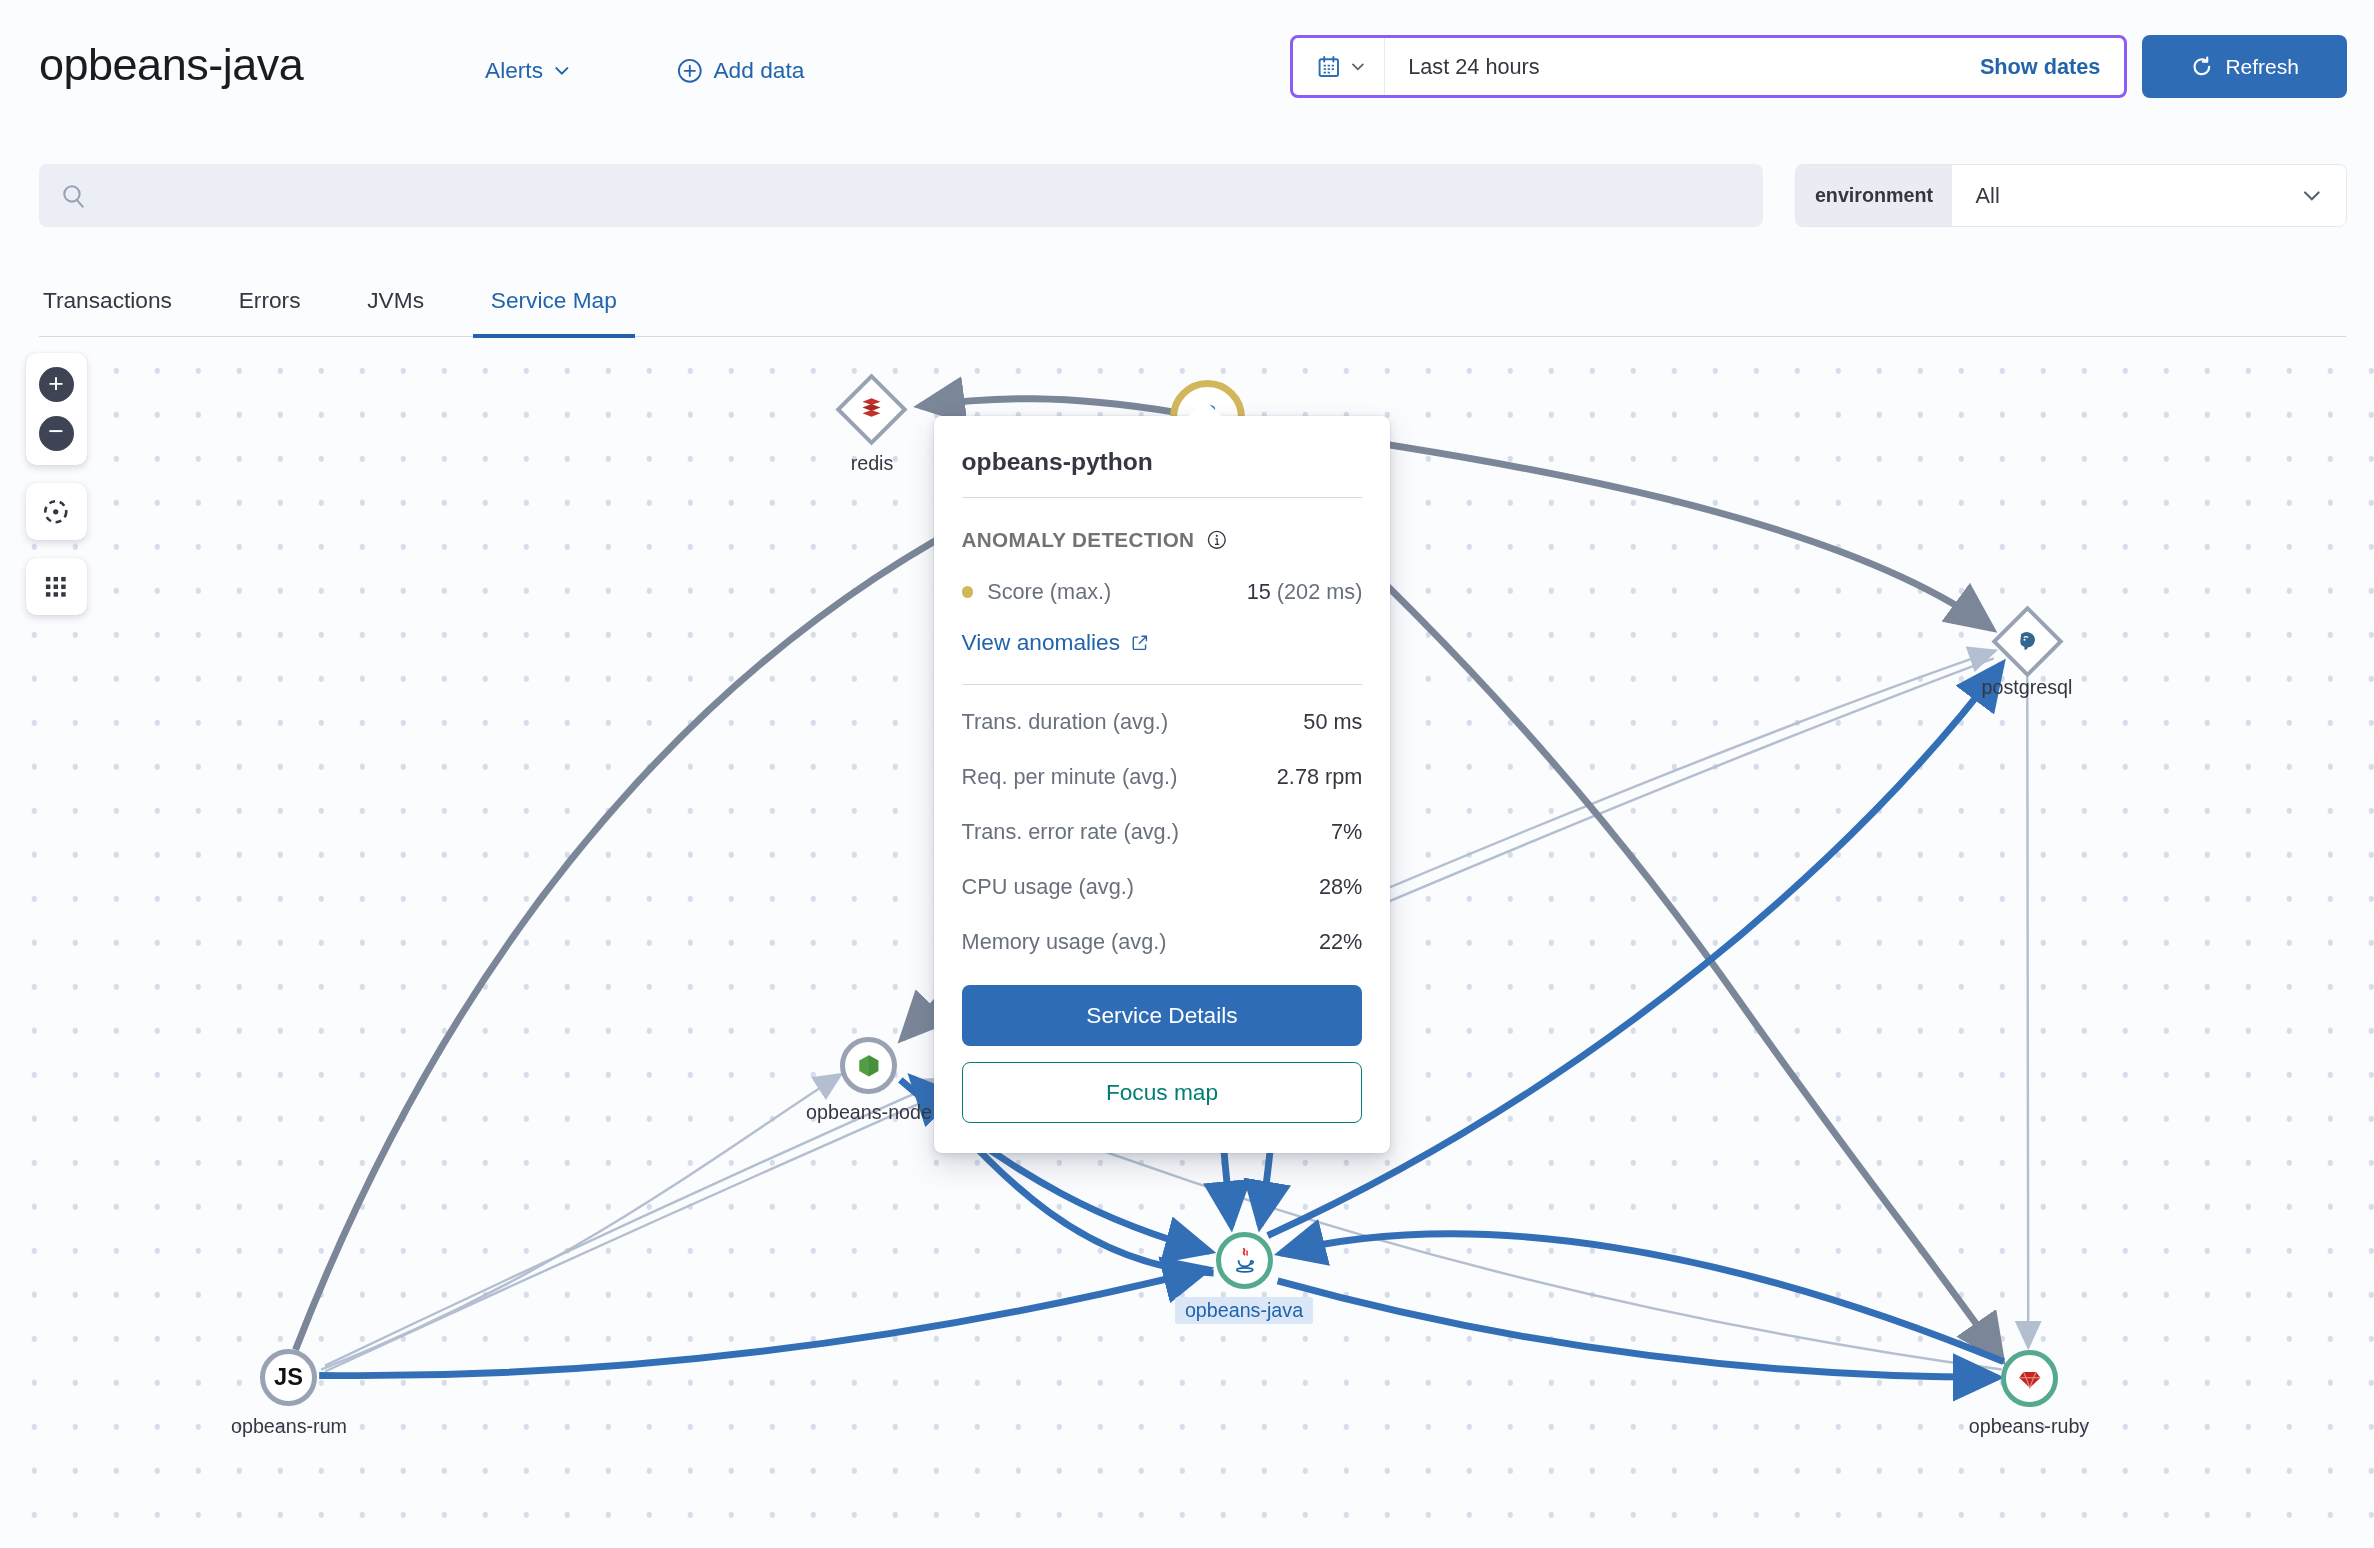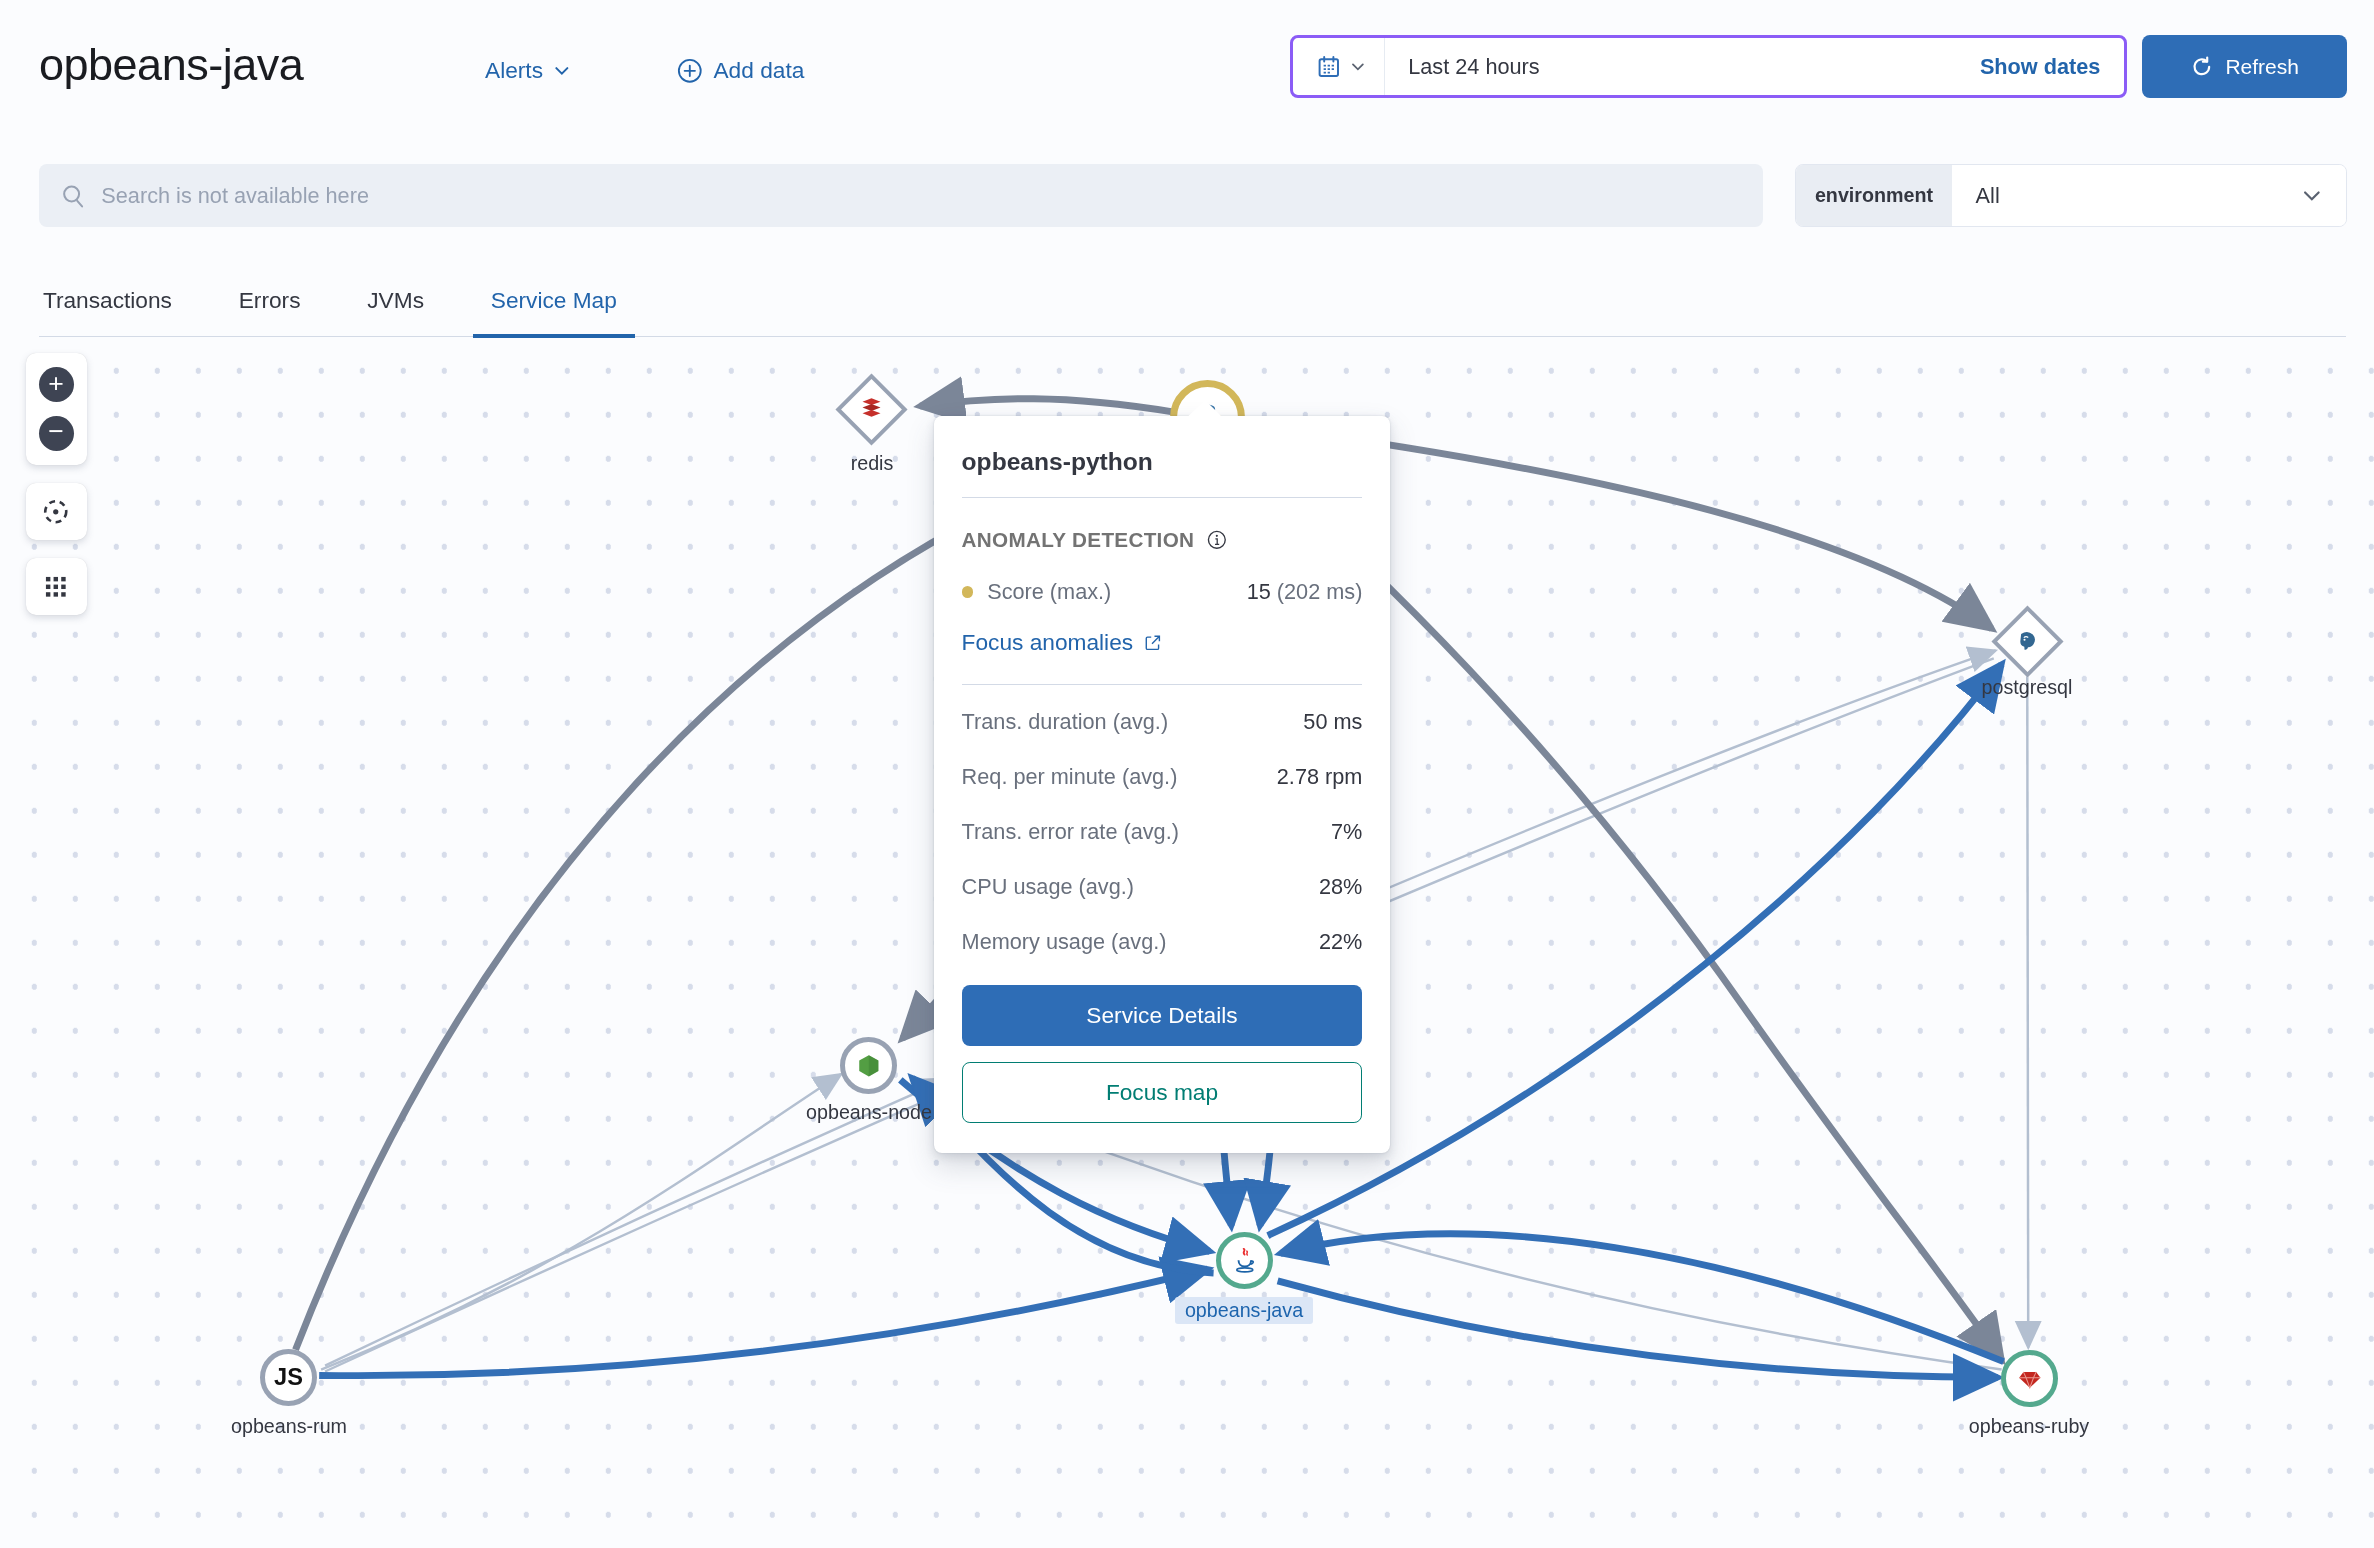--- a/index.html
+++ b/index.html
@@ -114,21 +114,20 @@
     <path d="M17.5 2.5v4.4h-4.4" fill="none" stroke="#fff" stroke-width="2.2" stroke-linecap="round" stroke-linejoin="round"></path>
   </svg>
   <span>Refresh</span>
 </button>
 
 <div class="search-box">
   <svg width="29.6" height="29.6" viewBox="0 0 24 24">
     <circle cx="10.5" cy="10.5" r="6.2" fill="none" stroke="#98a2b3" stroke-width="1.7"></circle>
     <path d="M15.2 16.2l4 4.6" stroke="#98a2b3" stroke-width="1.7" stroke-linecap="round"></path>
   </svg>
-  <input type="text" disabled="" placeholder="Search is not available here" style="">
 </div>
 
 <div class="env-group">
   <div class="env-label">environment</div>
   <div class="env-value">
     <span>All</span>
     <svg width="21.7" height="21.7" viewBox="0 0 16 16">
         <path d="M3 5.5l5 5 5-5" fill="none" stroke="#5a6270" stroke-width="1.6" stroke-linecap="round"></path>
       </svg>
   </div>
@@ -284,21 +283,21 @@
 
   <div class="score-row">
     <span class="score-dot"></span>
     <span>Score (max.)</span>
     <span class="score-val">
       <span>15</span><span class="suffix"> (202 ms)</span>
     </span>
   </div>
 
   <div class="anomaly-link">
-    <span>Focus anomalies</span>
+    <span>View anomalies</span>
     <svg width="19.7" height="19.7" viewBox="0 0 24 24">
       <path d="M10 5H5.5a1.5 1.5 0 0 0-1.5 1.5v12A1.5 1.5 0 0 0 5.5 20h12a1.5 1.5 0 0 0 1.5-1.5V14" fill="none" stroke="#2264ab" stroke-width="1.7"></path>
       <path d="M14 4h6v6M19.4 4.6l-8.4 8.4" fill="none" stroke="#2264ab" stroke-width="1.7"></path>
     </svg>
   </div>
 
   <hr>
 
   <div class="metric-row">
     <span class="m-label">Trans. duration (avg.)</span>

